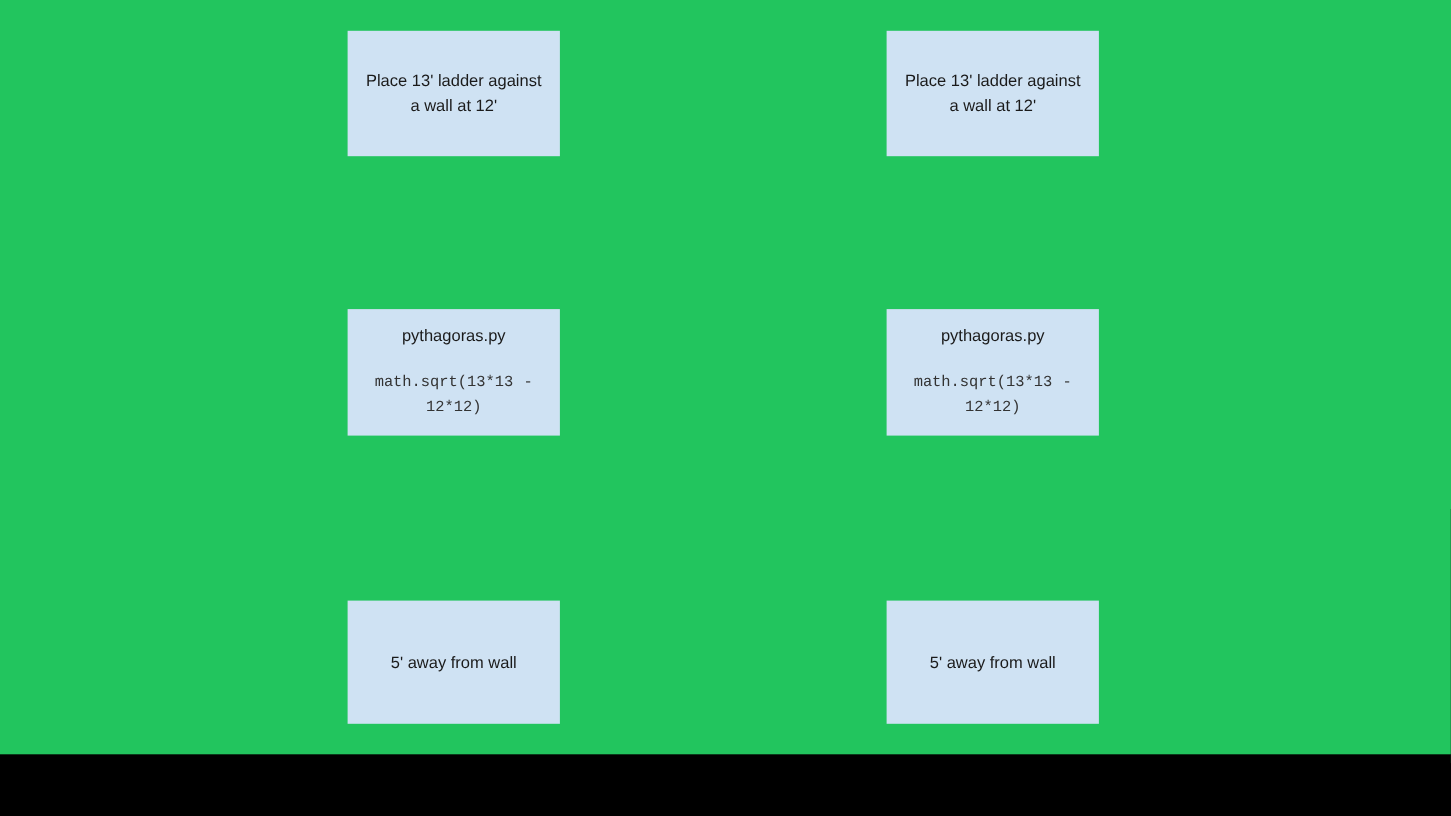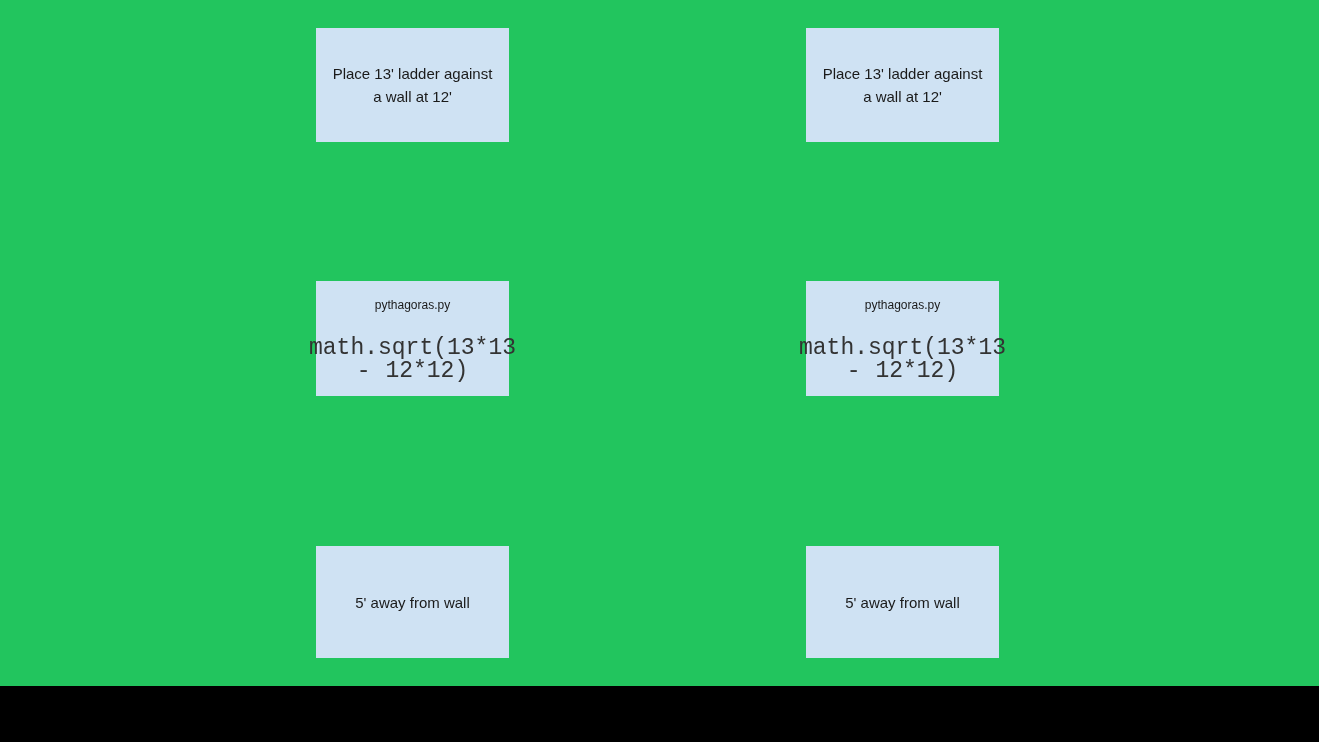--- a/index.html
+++ b/index.html
@@ -33,27 +33,27 @@
   .row-1 { top: 28px;  height: 114px; }
   .row-2 { top: 281px; height: 115px; }
   .row-3 { top: 546px; height: 112px; }
 
   .box-label {
     font-size: 15px;
     line-height: 23px;
     color: #1a1a1a;
   }
   .file-title {
-    font-size: 12px;
+    font-size: 15px;
     line-height: 23px;
     color: #1a1a1a;
   }
   .code-snippet {
     font-family: "Liberation Mono", "DejaVu Sans Mono", monospace;
-    font-size: 23px;
+    font-size: 14px;
     line-height: 23px;
     color: #333333;
     margin-top: 20px;
     white-space: normal;
     word-spacing: 1px;
   }
 </style>
 </head>
 <body>
 

